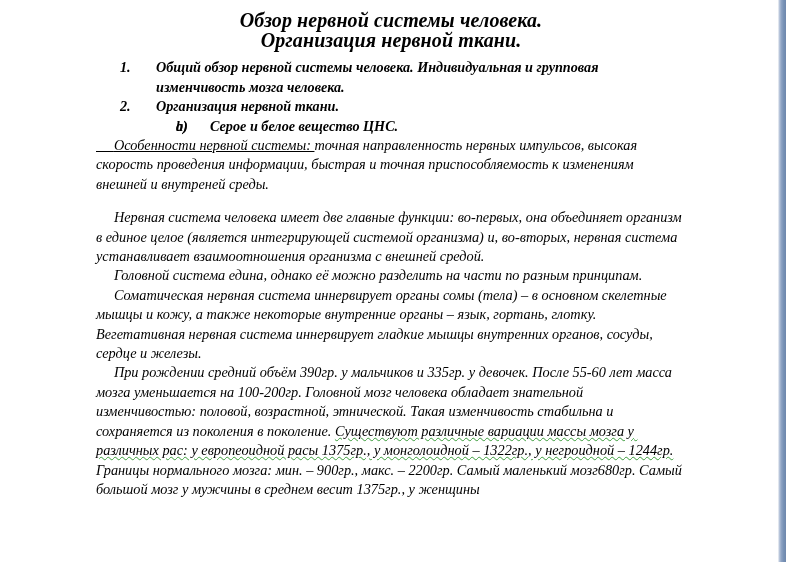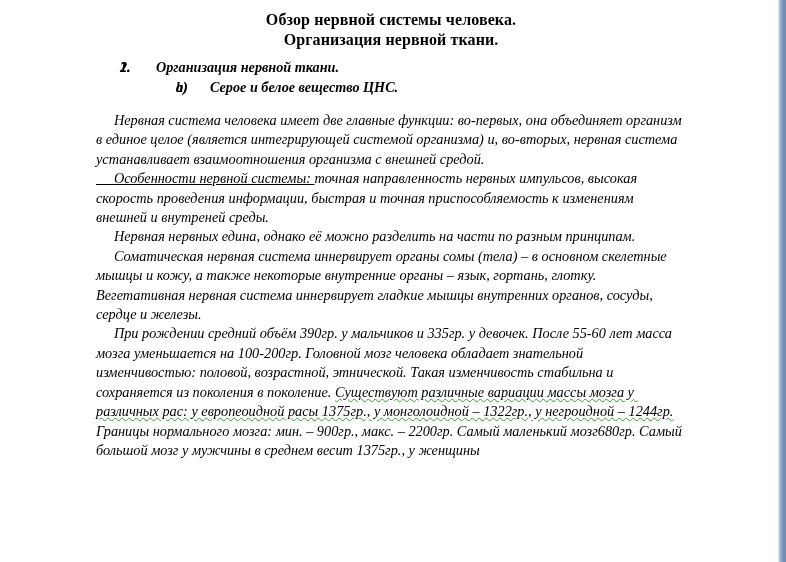--- a/index.html
+++ b/index.html
@@ -35,21 +35,22 @@
     overflow: hidden;
   }
 
   
   .title-block {
     text-align: center;
     margin: 0 0 8px 0;
   }
   .title-line {
     font-weight: bold;
-    font-size: 16px;
+    font-style: italic;
+    font-size: 20px;
     line-height: 20px;
     letter-spacing: 0.1px;
     white-space: nowrap;
   }
 
   
   .outline {
     margin: 6px 0 0 0;
     padding: 0;
     list-style: none;
@@ -142,41 +143,42 @@
   <div class="doc-body">
 
     <div class="title-block">
       <div class="title-line">Обзор нервной системы человека.</div>
       <div class="title-line">Организация нервной ткани.</div>
     </div>
 
     <ul class="outline">
       <li class="outline-item">
         <span class="marker">1.</span>
+        <span>Общий обзор нервной системы человека. Индивидуальная и групповая изменчивость мозга человека.</span>
       </li>
       <li class="outline-item">
         <span class="marker">2.</span>
         <span>Организация нервной ткани.</span>
         <ul class="sublist">
           <li class="sub-item">
             <span class="marker">a)</span>
           </li>
           <li class="sub-item">
             <span class="marker">b)</span>
             <span>Серое и белое вещество ЦНС.</span>
           </li>
         </ul>
       </li>
     </ul>
 
+    <p class="para"><span class="ul-run">     Особенности нервной системы: </span><span>точная направленность нервных импульсов, высокая скорость проведения информации, быстрая и точная приспособляемость к изменениям внешней и внутреней среды.</span></p>
+
     <p class="para first"><span>     Нервная система человека имеет две главные функции: во-первых, она объединяет организм в единое целое (является интегрирующей системой организма) и, во-вторых, нервная система устанавливает взаимоотношения организма с внешней средой.</span></p>
 
-    <p class="para"><span class="ul-run">     Особенности нервной системы: </span><span>точная направленность нервных импульсов, высокая скорость проведения информации, быстрая и точная приспособляемость к изменениям внешней и внутреней среды.</span></p>
-
-    <p class="para"><span>     Нервная нервных едина, однако её можно разделить на части по разным принципам.</span></p>
+    <p class="para"><span>     Головной система едина, однако её можно разделить на части по разным принципам.</span></p>
 
     <p class="para"><span>     Соматическая нервная система иннервирует органы сомы (тела) – в основном скелетные мышцы и кожу, а также некоторые внутренние органы – язык, гортань, глотку. Вегетативная нервная система иннервирует гладкие мышцы внутренних органов, сосуды, сердце и железы.</span></p>
 
 
     <p class="para"><span>     При рождении средний объём 390гр. у мальчиков и 335гр. у девочек. После 55-60 лет масса мозга уменьшается на 100-200гр. Головной мозг человека обладает знательной изменчивостью: половой, возрастной, этнической. Такая изменчивость стабильна и сохраняется из поколения в поколение. </span><span class="ul-run sp-green">Существуют различные вариации массы мозга у различных рас: у европеоидной расы 1375гр., у монголоидной – 1322гр., у негроидной – 1244гр.</span><span> Границы нормального мозга: мин. – 900гр., макс. – 2200гр. Самый маленький мозг</span><span>680гр. Самый большой мозг у мужчины в среднем весит 1375гр., у женщины</span></p>
 
   </div>
 
   <div class="scroll-strip"></div>
 

